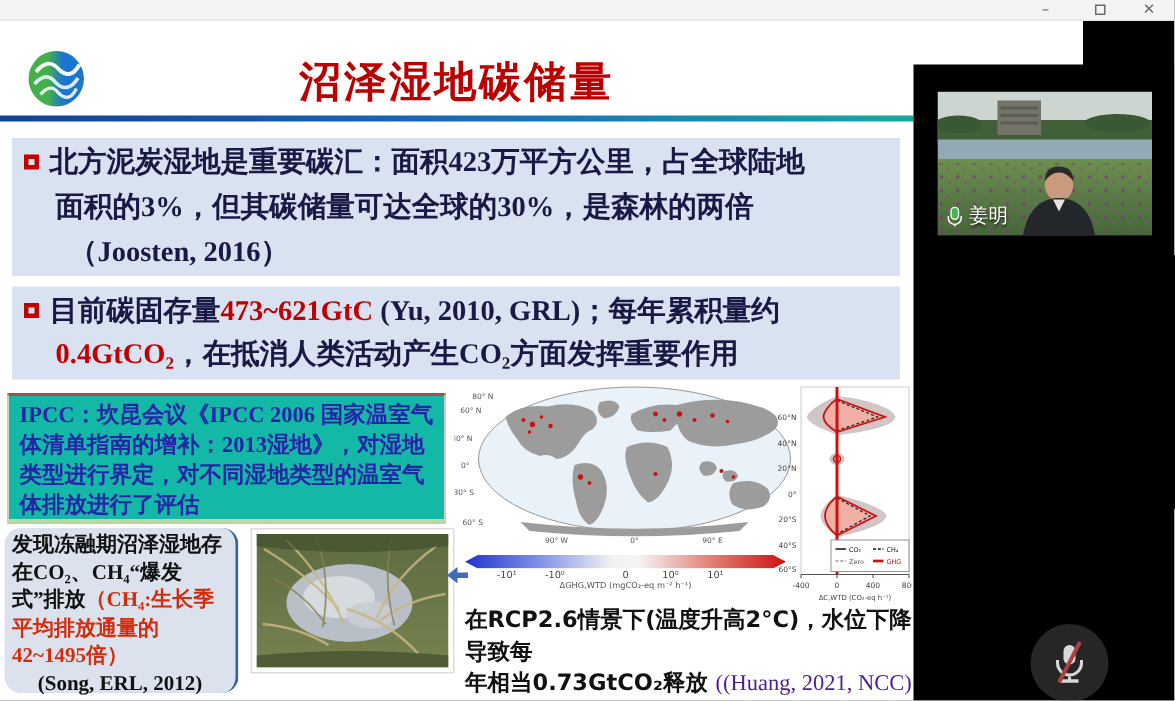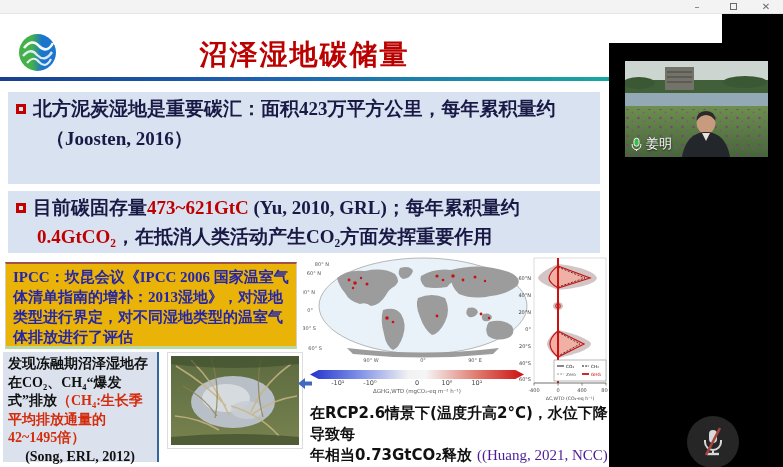--- a/index.html
+++ b/index.html
@@ -25,27 +25,27 @@
              background:linear-gradient(90deg,#16418f 0%,#1e63b4 45%,#19a7a0 100%); }
 
   .bluebox { position:absolute; background:#d9e2f0; color:#191945; font-weight:bold; font-size:19px; overflow:hidden; }
   #box1 { left:8px; top:78px; width:592px; height:92px; padding:2px 8px 0 8px; line-height:30px; }
   #box2 { left:8px; top:177px; width:592px; height:62px; padding:2px 14px 0 8px; line-height:29px; }
   .indent1 { padding-left:21px; }
   .indent2 { padding-left:30px; }
   .sqbullet { display:inline-block; width:10px; height:10px; border:3px solid #c10000; margin-right:7px; vertical-align:1px; }
   .red { color:#c00000; }
 
-  #ipccbox { position:absolute; left:5px; top:248px; width:292px; height:87px; background:#eab308;
+  #ipccbox { position:absolute; left:5px; top:248px; width:292px; height:87px; background:#14b8a6;
              border-top:2px solid #a0524a; border-bottom:3px solid #b9d8a2;
              border-left:1px solid #d8d0b8; border-right:1px solid #d8d0b8;
              padding:3px 7px; color:#2525a8; font-weight:bold; font-size:15px; line-height:20px; }
 
   #freezebox { position:absolute; left:3px; top:338px; width:156px; height:110px; background:#dbe2ed;
-               border-right:2px solid #33669c; padding:3px 5px; font-weight:bold; font-size:14px; line-height:18.5px; color:#111; }
+               border-right:2px solid #33669c; padding:3px 5px; font-weight:bold; font-size:14px; line-height:18.5px; color:#111;border-radius:11px; }
   .orangered { color:#d42d0e; }
   .song-line { text-align:center; }
 
   #photo { position:absolute; left:168px; top:339px; width:134px; height:95px; background:#fff; padding:3px; box-shadow:0 0 0 1px #ddd; }
   #photo svg { display:block; }
   #arrow-left { position:absolute; left:298px; top:364px; }
 
   #mapfig { position:absolute; left:303px; top:242px; }
   #colorbar-wrap { position:absolute; left:310px; top:356px; width:214px; }
   #colorbar { width:214px; height:9px;
@@ -94,21 +94,22 @@
         <path d="M6,15 q8,-10 15,-2 q8,8 14,-3" stroke="#fff" stroke-width="2.6" fill="none" opacity="0.95"></path>
         <path d="M5,23 q8,-9 14,-1 q8,8 15,-3" stroke="#eaf6ff" stroke-width="2.4" fill="none" opacity="0.9"></path>
         <path d="M9,30 q7,-8 12,-1 q7,7 12,-3" stroke="#fff" stroke-width="2.2" fill="none" opacity="0.85"></path>
       </svg>
     </div>
 
     <div class="slide-title">沼泽湿地碳储量</div>
     <div class="hr-grad"></div>
 
     <div class="bluebox" id="box1">
-      <div><span class="sqbullet"></span><span>北方泥炭湿地是重要碳汇：面积423万平方公里，每年累积量约</span></div>
+      <div><span class="sqbullet"></span><span>北方泥炭湿地是重要碳汇：面积423万平方公里，占全球陆地</span></div>
+      <div class="indent1">面积的3%，但其碳储量可达全球的30%，是森林的两倍</div>
       <div class="indent2">（Joosten, 2016）</div>
     </div>
 
     <div class="bluebox" id="box2">
       <div><span class="sqbullet"></span><span>目前碳固存量</span><span class="red">473~621GtC</span><span> (Yu, 2010, GRL)；每年累积量约</span></div>
       <div class="indent1"><span class="red">0.4GtCO₂</span><span>，在抵消人类活动产生CO₂方面发挥重要作用</span></div>
     </div>
 
     <div id="ipccbox">IPCC：坎昆会议《IPCC 2006 国家温室气体清单指南的增补：2013湿地》，对湿地类型进行界定，对不同湿地类型的温室气体排放进行了评估</div>
 

